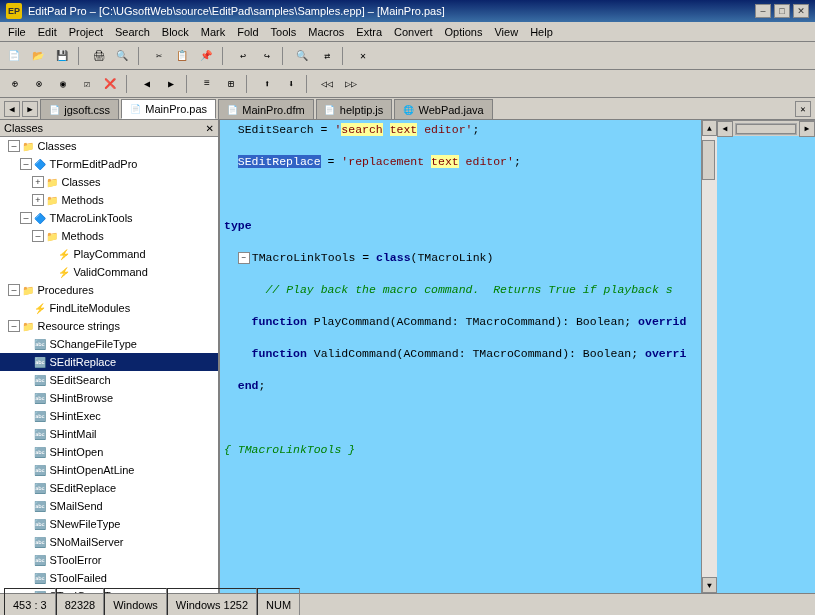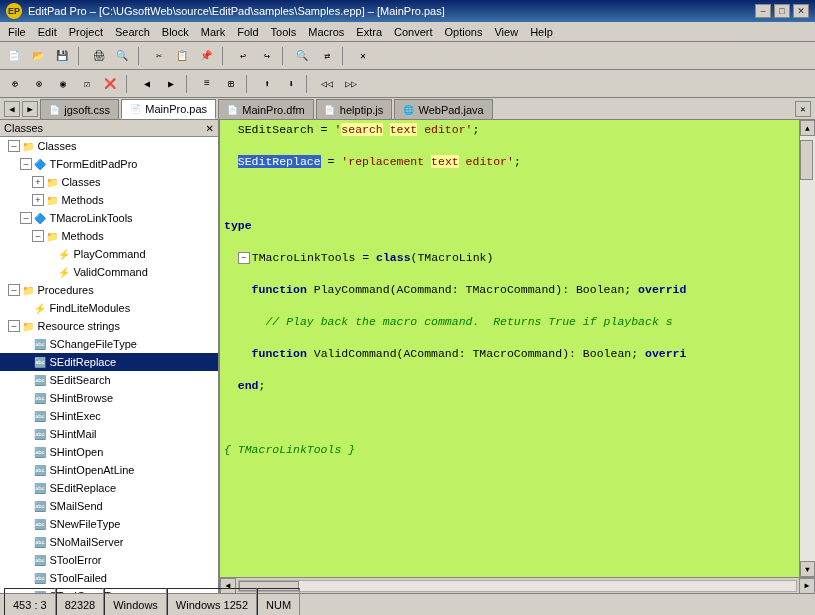--- a/index.html
+++ b/index.html
@@ -20,21 +20,21 @@
       height: 22px;
       display: flex;
       align-items: center;
       padding: 0 6px;
       font-family: Arial, sans-serif;
       font-size: 11px;
     }
     #title-bar .title-icon {
       width: 16px; height: 16px;
       background: #e8c000;
-      border-radius: 8px;
+      border-radius: 2px;
       margin-right: 6px;
       display: flex; align-items: center; justify-content: center;
       font-size: 9px; color: #333; font-weight: bold;
     }
     #title-bar .title-text { flex: 1; }
     #title-bar .title-buttons { display: flex; gap: 3px; }
     #title-bar .title-btn {
       width: 16px; height: 14px;
       background: #d4d0c8;
       border: 1px solid #888;
@@ -159,24 +159,24 @@
       background: white;
       display: inline-flex; align-items: center; justify-content: center;
       font-size: 9px; margin-right: 2px; color: #333;
       flex-shrink: 0;
     }
     .tree-leaf { width: 12px; display: inline-block; margin-right: 2px; flex-shrink: 0; }
 
     
     #right-panel {
       flex: 1;
-      background: #bef264;
+      background: #7dd3fc;
       overflow: hidden;
       display: flex;
-      flex-direction: column;
+      flex-direction: row;
     }
     #editor-area {
       flex: 1;
       overflow: hidden;
       display: flex;
     }
     #code-content {
       flex: 1;
       overflow: auto;
       padding: 2px 4px;
@@ -541,22 +541,22 @@
     </div>
   </div>
 
   <div id="right-panel">
     <div id="editor-area">
       <div id="code-content"><span class="code-line">  SEditSearch = <span class="st">'<span style="background:#ffff99">search</span> <span style="background:#ffff99">text</span> editor'</span>;</span>
 <span class="code-line">  <span style="background:#3163c5;color:white">SEditReplace</span> = <span class="st">'replacement <span style="background:#ffff99">text</span> editor'</span>;</span>
 <span class="code-line"> </span>
 <span class="code-line"><span class="kw">type</span></span>
 <span class="code-line">  <span style="display:inline-block;width:12px;height:12px;border:1px solid #888;background:white;color:#333;font-size:9px;text-align:center;line-height:11px;cursor:pointer;margin-right:2px;vertical-align:middle">–</span>TMacroLinkTools = <span class="kw">class</span>(TMacroLink)</span>
+<span class="code-line">      <span class="cm">// Play back the macro command.  Returns True if playback s</span></span>
 <span class="code-line">    <span class="kw">function</span> PlayCommand(ACommand: TMacroCommand): Boolean; <span class="kw">overrid</span></span>
-<span class="code-line">      <span class="cm">// Play back the macro command.  Returns True if playback s</span></span>
 <span class="code-line">    <span class="kw">function</span> ValidCommand(ACommand: TMacroCommand): Boolean; <span class="kw">overri</span></span>
 <span class="code-line">  <span class="kw">end</span>;</span>
 <span class="code-line"> </span>
 <span class="code-line"><span class="cm">{ TMacroLinkTools }</span></span>
 <span class="code-line"> </span>
 <span class="code-line"> </span>
 
 
 
 

